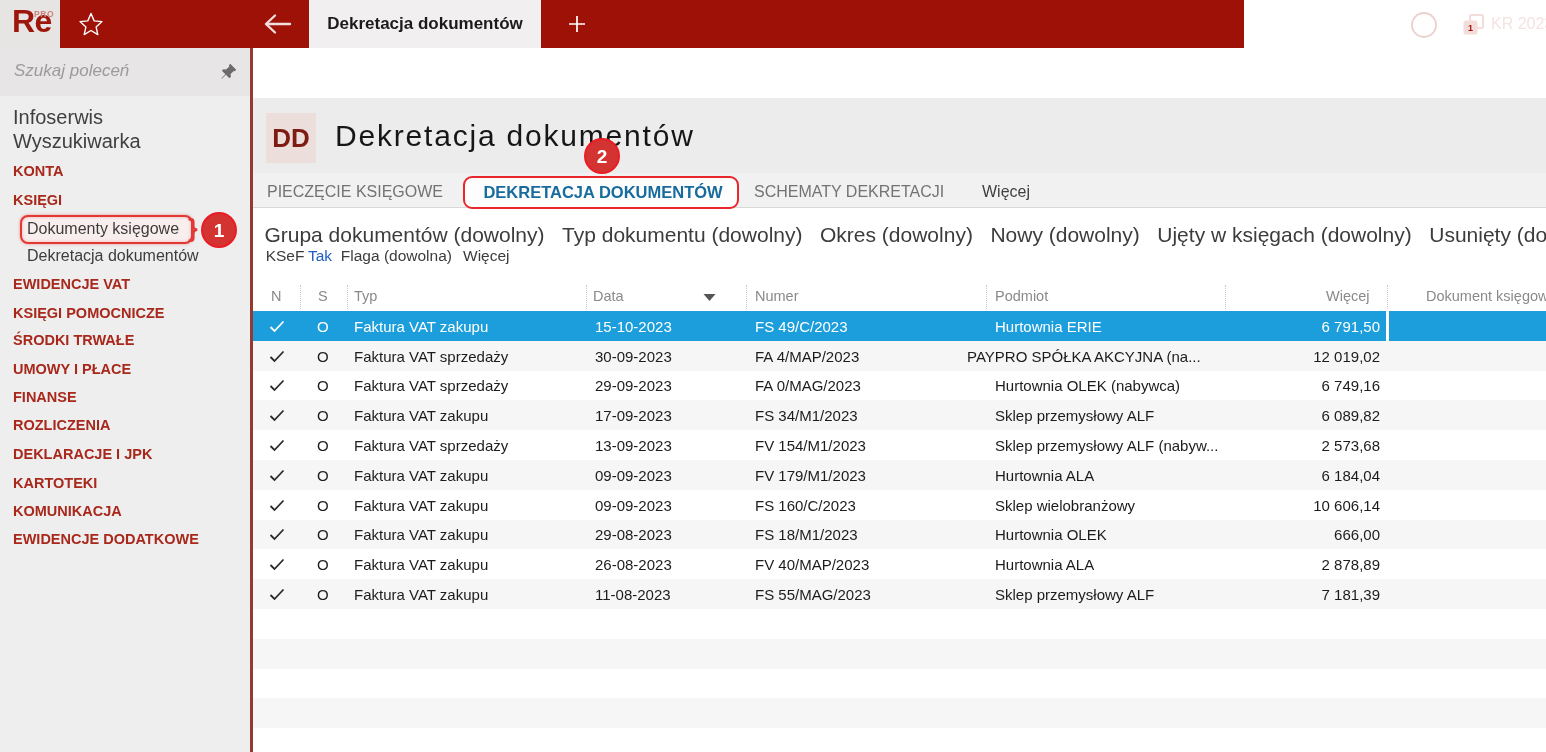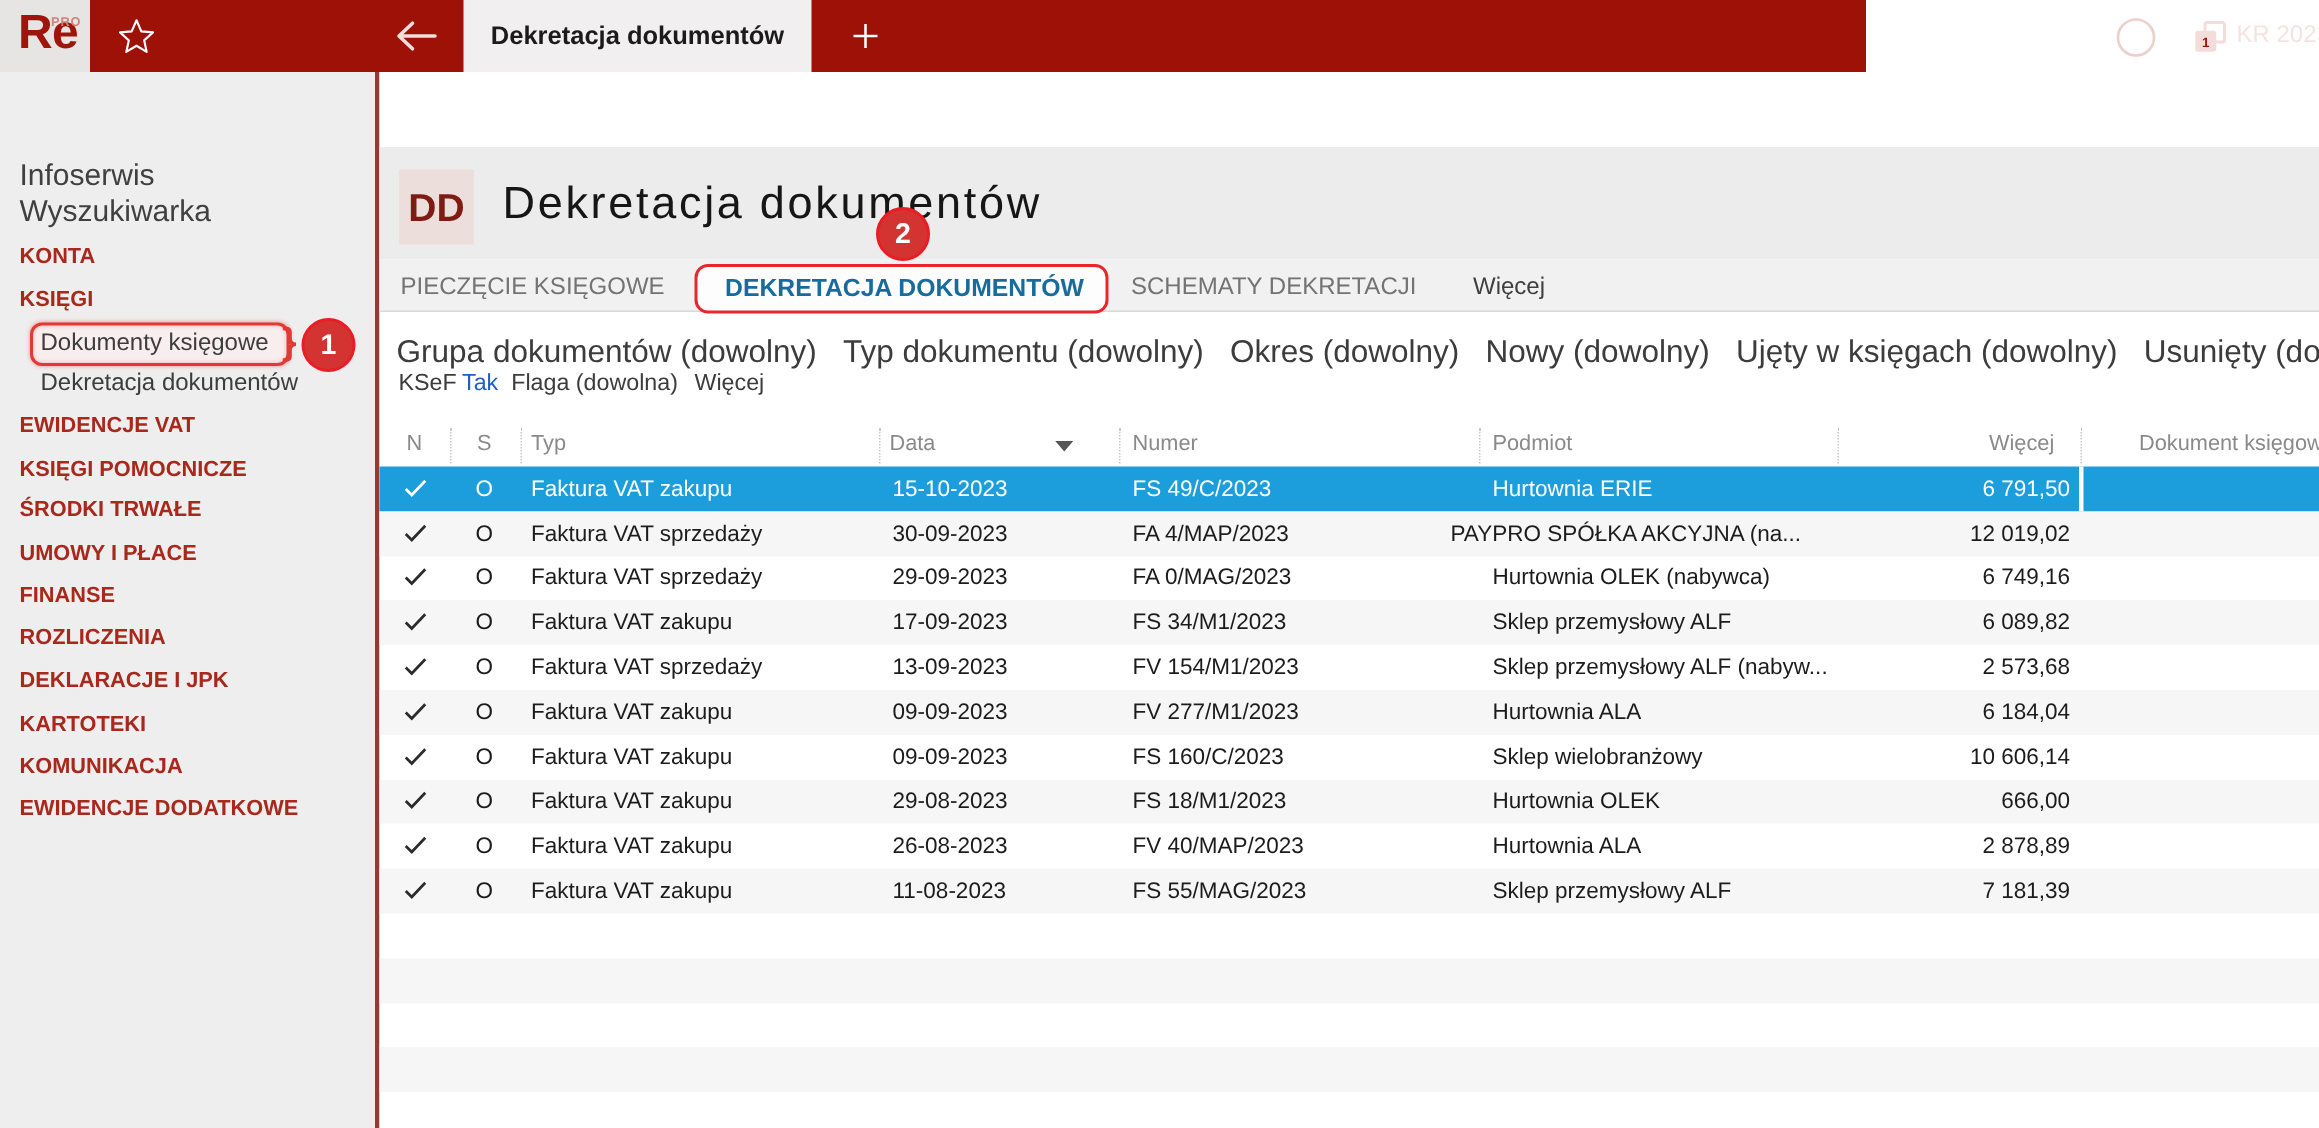--- a/index.html
+++ b/index.html
@@ -87,20 +87,26 @@
   <svg class="abs" style="left:1463px;top:14px" width="22" height="22" viewBox="0 0 22 22">
     <rect x="7" y="1" width="13" height="13" rx="1.5" fill="none" stroke="#f3dcda" stroke-width="2"></rect>
     <rect x="1" y="7" width="13" height="13" rx="1.5" fill="#f3dcda" stroke="#f3dcda" stroke-width="1"></rect>
     <text x="7.5" y="17" font-size="9" font-weight="bold" fill="#9d1106" text-anchor="middle">1</text>
   </svg>
   <div class="abs" id="krtext">KR 2023</div>
   <div class="abs" style="left:0;top:47.5px;width:60px;height:1.5px;background:#dfb3ae"></div>
 </div>
 
 <div class="abs" id="sidebar">
+  <div class="abs" id="search">
+    <span class="ph">Szukaj poleceń</span>
+    <svg class="abs" style="left:221px;top:15px" width="16" height="17" viewBox="0 0 16 17">
+      <path d="M9.2 0.8 L15.2 6.8 L13.8 8.2 L12.8 7.9 L9.6 11.1 L9.9 13.8 L8.4 15.3 L4.9 11.8 L1.2 15.5 L0.5 15.8 L0.8 15.1 L4.4 11.3 L0.9 7.8 L2.4 6.3 L5.1 6.6 L8.3 3.4 L8 2.3 Z" fill="#6b6b6b"></path>
+    </svg>
+  </div>
   <div class="mi" style="top:61px">Infoserwis</div>
   <div class="mi" style="top:85px">Wyszukiwarka</div>
   <div class="mh" style="top:115px">KONTA</div>
   <div class="mh" style="top:144px">KSIĘGI</div>
   <div class="abs" id="callout1"></div>
   <div class="abs" style="left:188px;top:166px;font-size:25px;color:#e23935;font-weight:bold">}</div>
   <div class="ms" style="top:172px">Dokumenty księgowe</div>
   <div class="redcirc" style="left:201px;top:164px">1</div>
   <div class="ms" style="top:199px">Dekretacja dokumentów</div>
   <div class="mh" style="top:228px">EWIDENCJE VAT</div>
@@ -223,21 +229,21 @@
         <div class="cell pod">Sklep przemysłowy ALF (nabyw...</div>
         <div class="cell war">2 573,68</div>
       </div>
     <div class="row alt" style="top:149.0px">
         <div class="cell chk"><svg width="16" height="13" viewBox="0 0 16 13">
             <path d="M1.5 6.5 L5.5 10.5 L14.5 1" fill="none" stroke="#2b2b2b" stroke-width="1.8"></path>
           </svg></div>
         <div class="cell so">O</div>
         <div class="cell typ">Faktura VAT zakupu</div>
         <div class="cell dat">09-09-2023</div>
-        <div class="cell num">FV 277/M1/2023</div>
+        <div class="cell num">FV 179/M1/2023</div>
         <div class="cell pod">Hurtownia ALA</div>
         <div class="cell war">6 184,04</div>
       </div>
     <div class="row " style="top:178.8px">
         <div class="cell chk"><svg width="16" height="13" viewBox="0 0 16 13">
             <path d="M1.5 6.5 L5.5 10.5 L14.5 1" fill="none" stroke="#2b2b2b" stroke-width="1.8"></path>
           </svg></div>
         <div class="cell so">O</div>
         <div class="cell typ">Faktura VAT zakupu</div>
         <div class="cell dat">09-09-2023</div>

